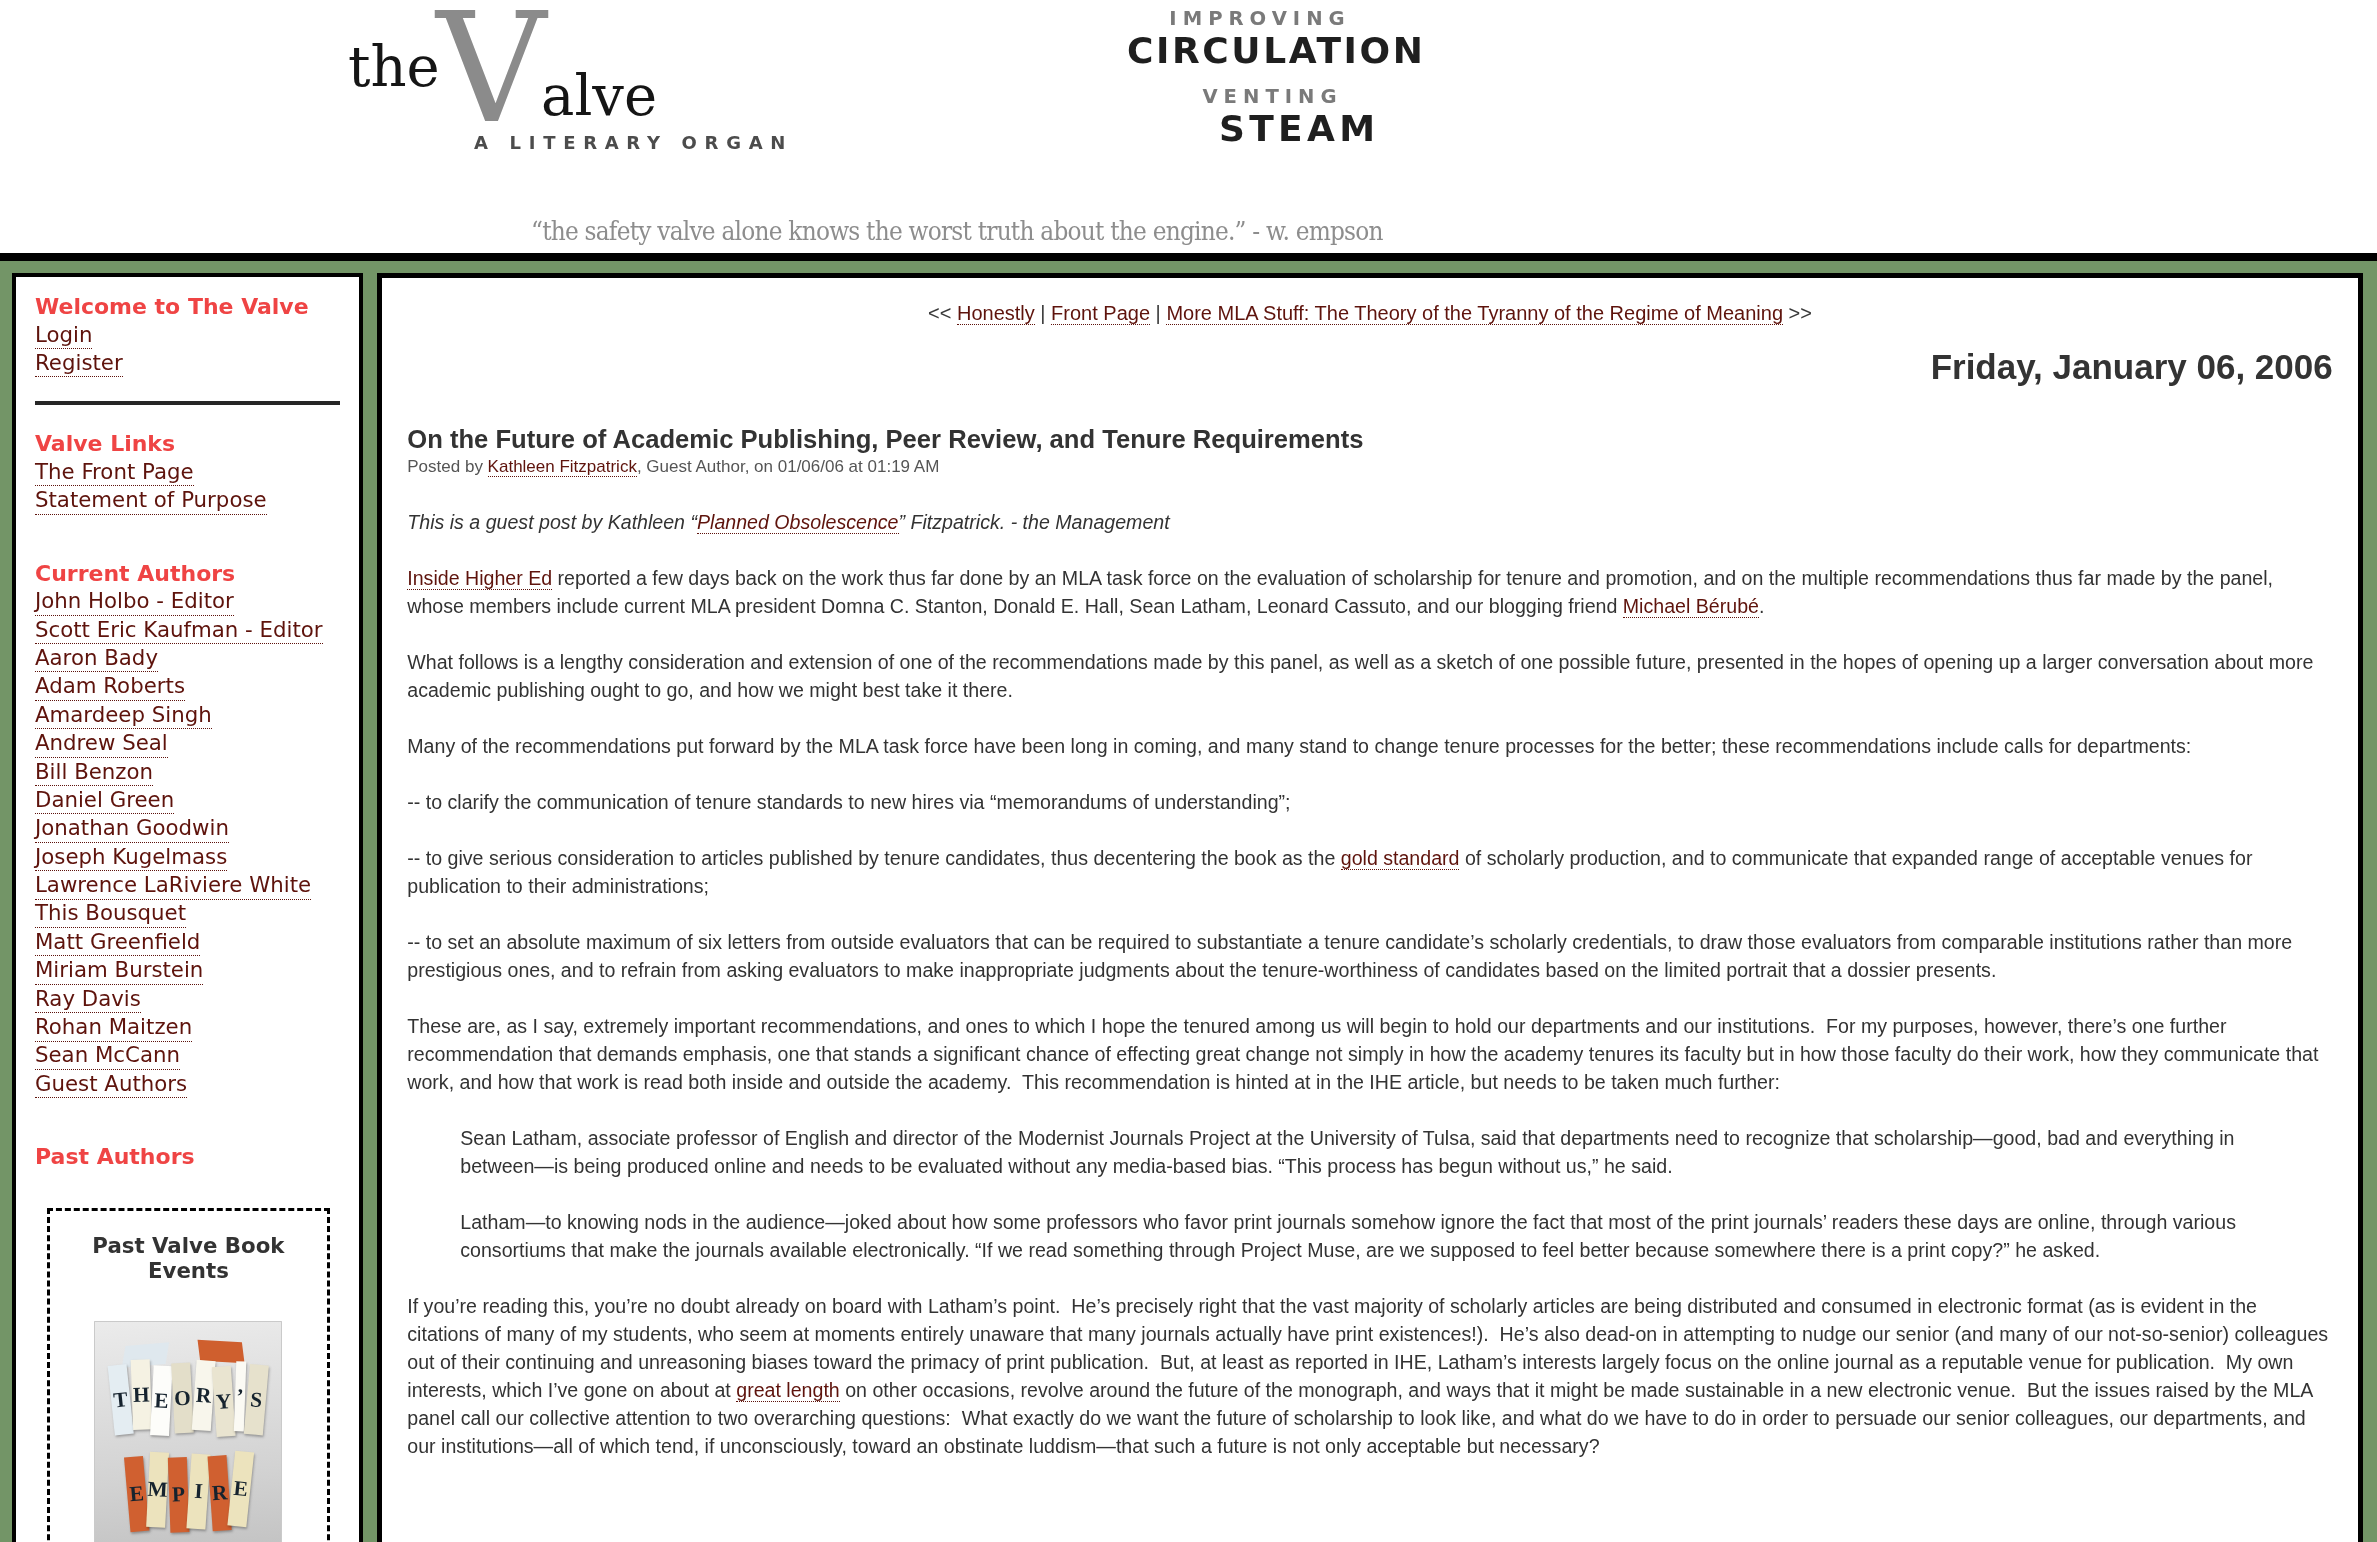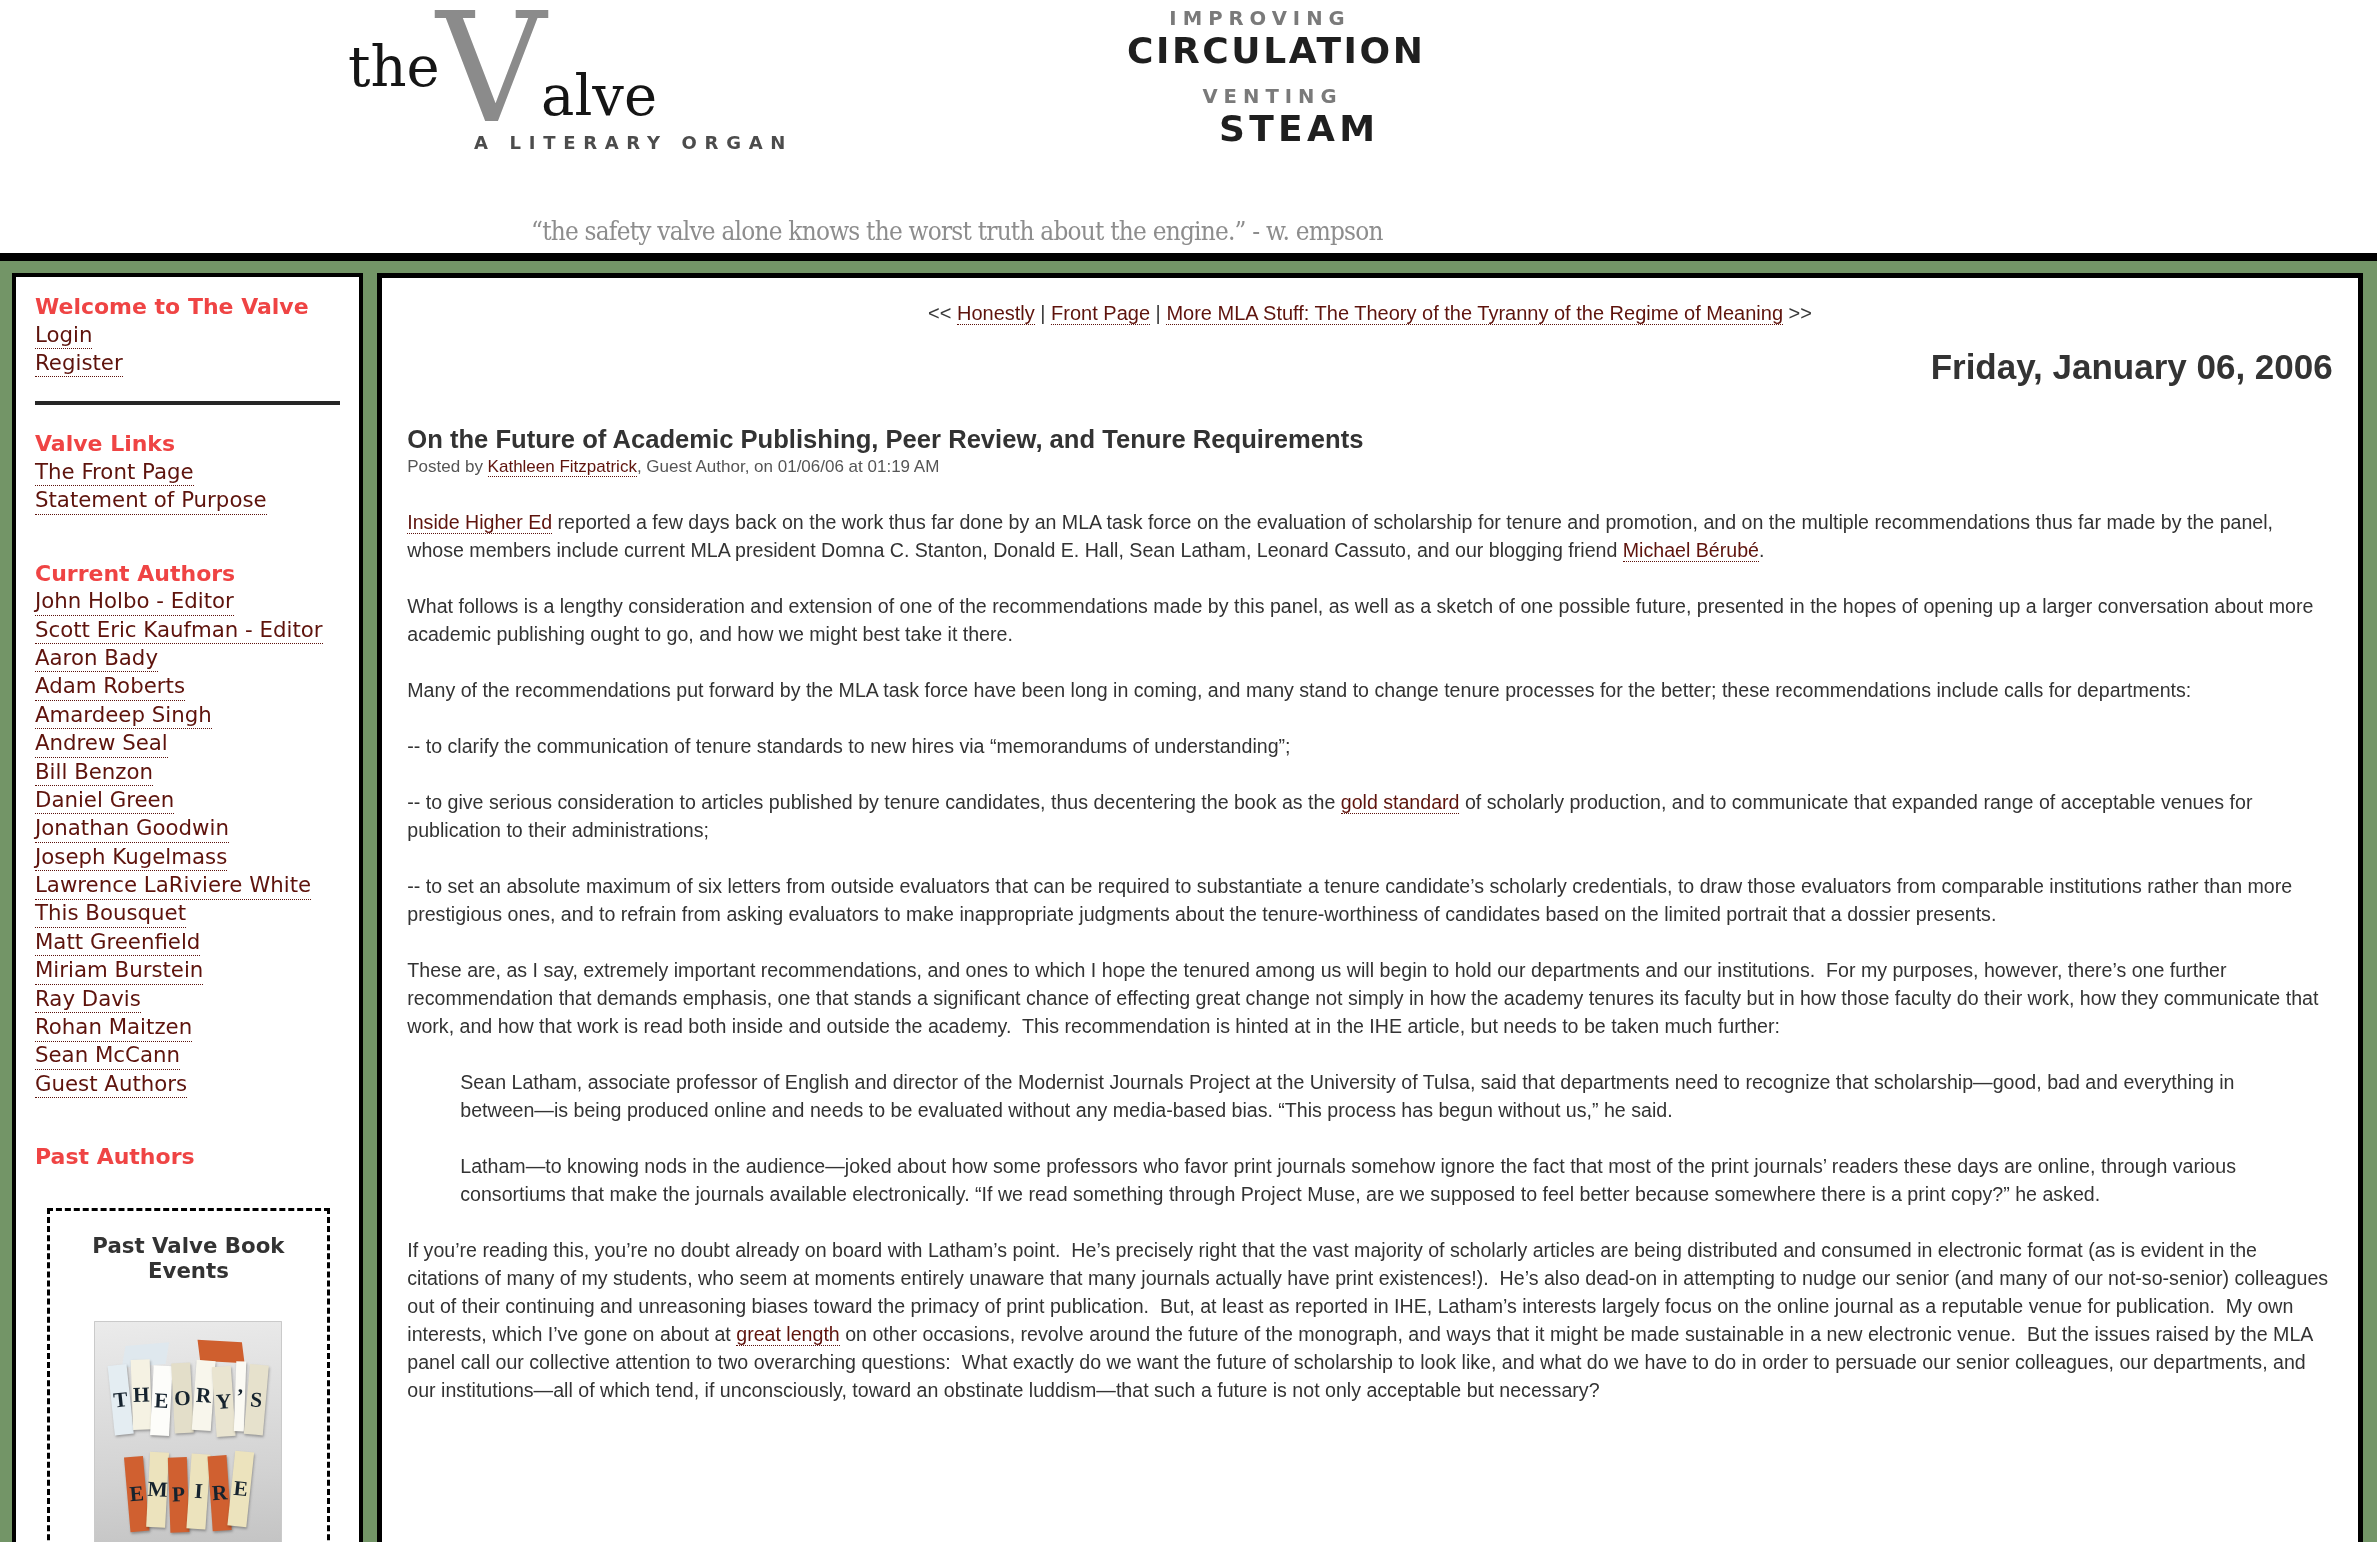--- a/index.html
+++ b/index.html
@@ -173,20 +173,21 @@
       </div>
 
       <h1 class="date-heading">Friday, January 06, 2006</h1>
 
       <h2 class="post-title">On the Future of Academic Publishing, Peer Review, and Tenure Requirements</h2>
       <div class="byline">
         <span>Posted by </span><a href="#" class="link">Kathleen Fitzpatrick</a><span>, Guest Author, on 01/06/06 at 01:19 AM</span>
       </div>
 
       <div class="post-body">
+          <p class="note">This is a guest post by Kathleen “<a href="#" class="link">Planned Obsolescence</a>” Fitzpatrick. - the Management</p>
           <p class="p"><a href="#" class="link">Inside Higher Ed</a> reported a few days back on the work thus far done by an MLA task force on the evaluation of scholarship for tenure and promotion, and on the multiple recommendations thus far made by the panel, whose members include current MLA president Domna C. Stanton, Donald E. Hall, Sean Latham, Leonard Cassuto, and our blogging friend <a href="#" class="link">Michael Bérubé</a>.</p>
           <p class="p">What follows is a lengthy consideration and extension of one of the recommendations made by this panel, as well as a sketch of one possible future, presented in the hopes of opening up a larger conversation about more academic publishing ought to go, and how we might best take it there.</p>
           <p class="p">Many of the recommendations put forward by the MLA task force have been long in coming, and many stand to change tenure processes for the better; these recommendations include calls for departments:</p>
           <p class="p">-- to clarify the communication of tenure standards to new hires via “memorandums of understanding”;</p>
           <p class="p">-- to give serious consideration to articles published by tenure candidates, thus decentering the book as the <a href="#" class="link">gold standard</a> of scholarly production, and to communicate that expanded range of acceptable venues for publication to their administrations;</p>
           <p class="p">-- to set an absolute maximum of six letters from outside evaluators that can be required to substantiate a tenure candidate’s scholarly credentials, to draw those evaluators from comparable institutions rather than more prestigious ones, and to refrain from asking evaluators to make inappropriate judgments about the tenure-worthiness of candidates based on the limited portrait that a dossier presents.</p>
           <p class="p">These are, as I say, extremely important recommendations, and ones to which I hope the tenured among us will begin to hold our departments and our institutions.&nbsp; For my purposes, however, there’s one further recommendation that demands emphasis, one that stands a significant chance of effecting great change not simply in how the academy tenures its faculty but in how those faculty do their work, how they communicate that work, and how that work is read both inside and outside the academy.&nbsp; This recommendation is hinted at in the IHE article, but needs to be taken much further:</p>
           <blockquote class="blockquote">Sean Latham, associate professor of English and director of the Modernist Journals Project at the University of Tulsa, said that departments need to recognize that scholarship—good, bad and everything in between—is being produced online and needs to be evaluated without any media-based bias. “This process has begun without us,” he said.</blockquote>
           <blockquote class="blockquote">Latham—to knowing nods in the audience—joked about how some professors who favor print journals somehow ignore the fact that most of the print journals’ readers these days are online, through various consortiums that make the journals available electronically. “If we read something through Project Muse, are we supposed to feel better because somewhere there is a print copy?” he asked.</blockquote>
           <p class="p">If you’re reading this, you’re no doubt already on board with Latham’s point.&nbsp; He’s precisely right that the vast majority of scholarly articles are being distributed and consumed in electronic format (as is evident in the citations of many of my students, who seem at moments entirely unaware that many journals actually have print existences!).&nbsp; He’s also dead-on in attempting to nudge our senior (and many of our not-so-senior) colleagues out of their continuing and unreasoning biases toward the primacy of print publication.&nbsp; But, at least as reported in IHE, Latham’s interests largely focus on the online journal as a reputable venue for publication.&nbsp; My own interests, which I’ve gone on about at <a href="#" class="link">great length</a> on other occasions, revolve around the future of the monograph, and ways that it might be made sustainable in a new electronic venue.&nbsp; But the issues raised by the MLA panel call our collective attention to two overarching questions:&nbsp; What exactly do we want the future of scholarship to look like, and what do we have to do in order to persuade our senior colleagues, our departments, and our institutions—all of which tend, if unconsciously, toward an obstinate luddism—that such a future is not only acceptable but necessary?</p>

